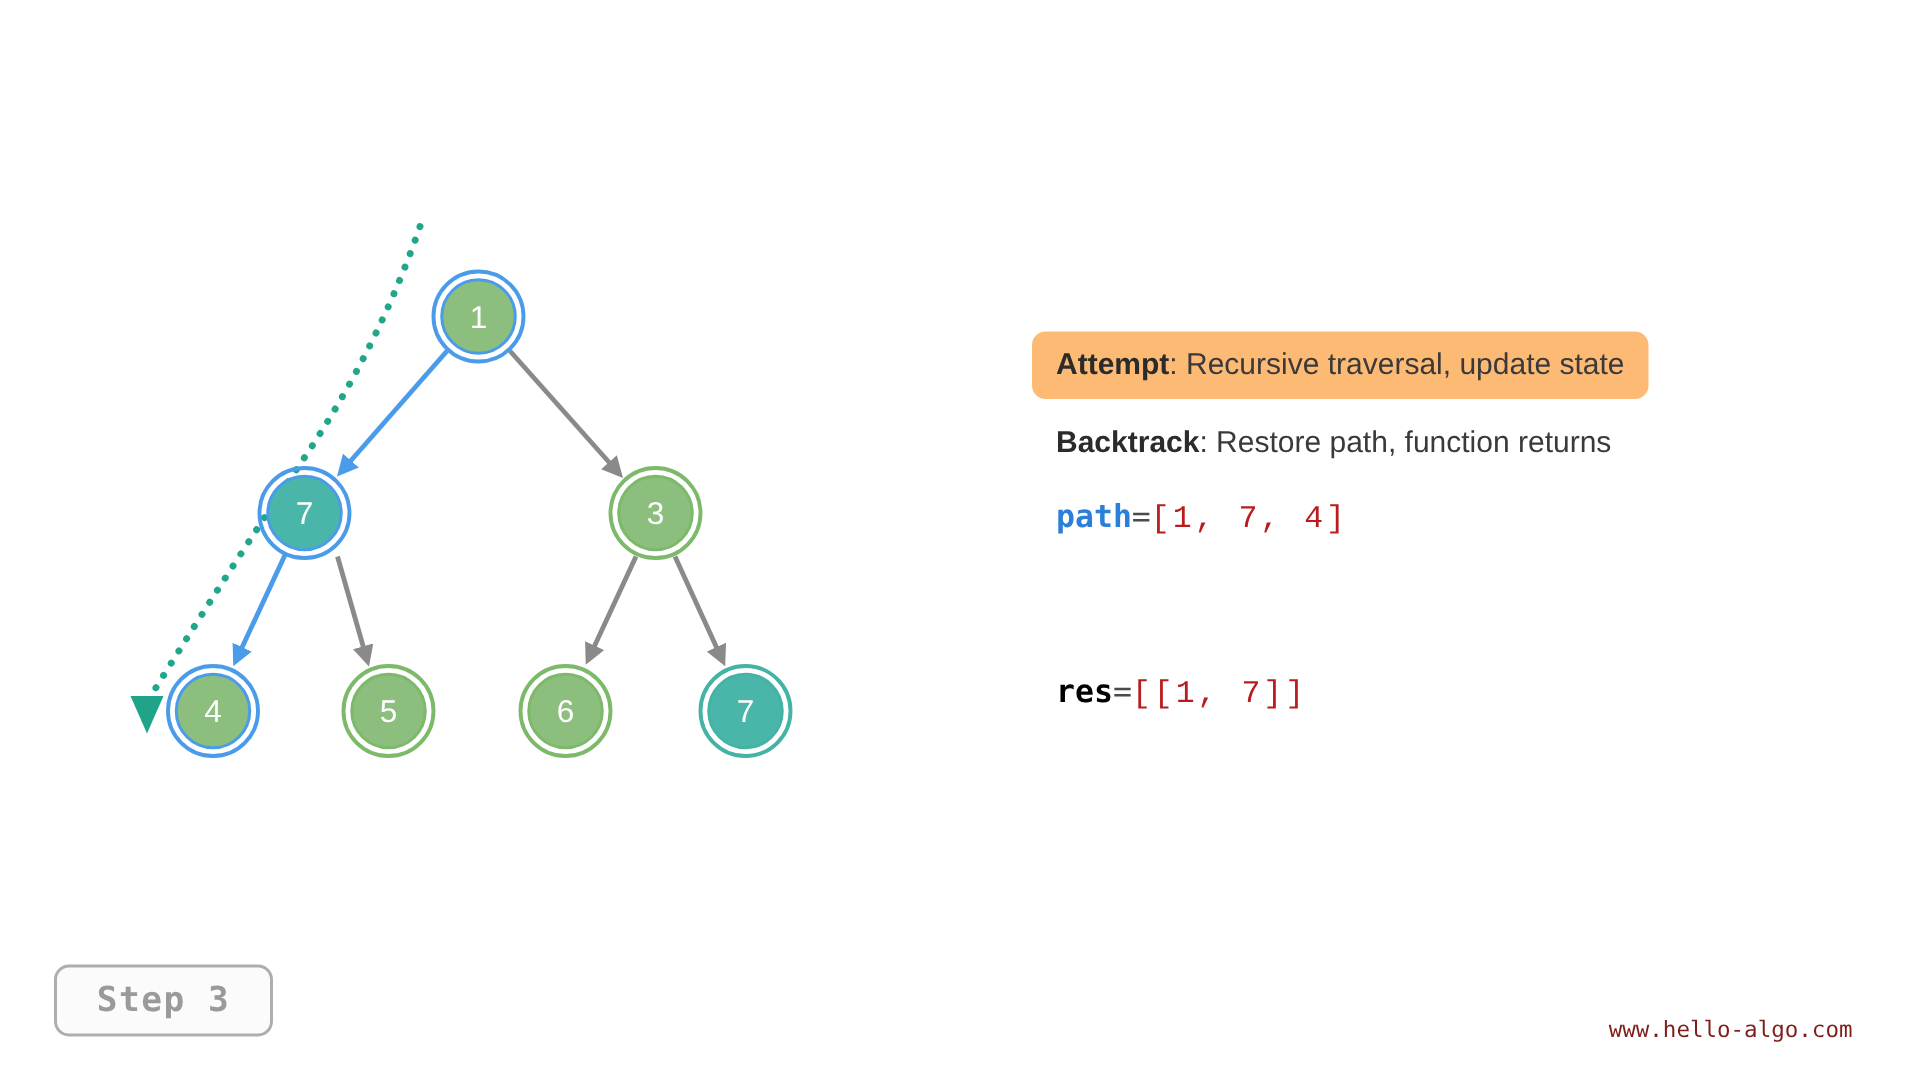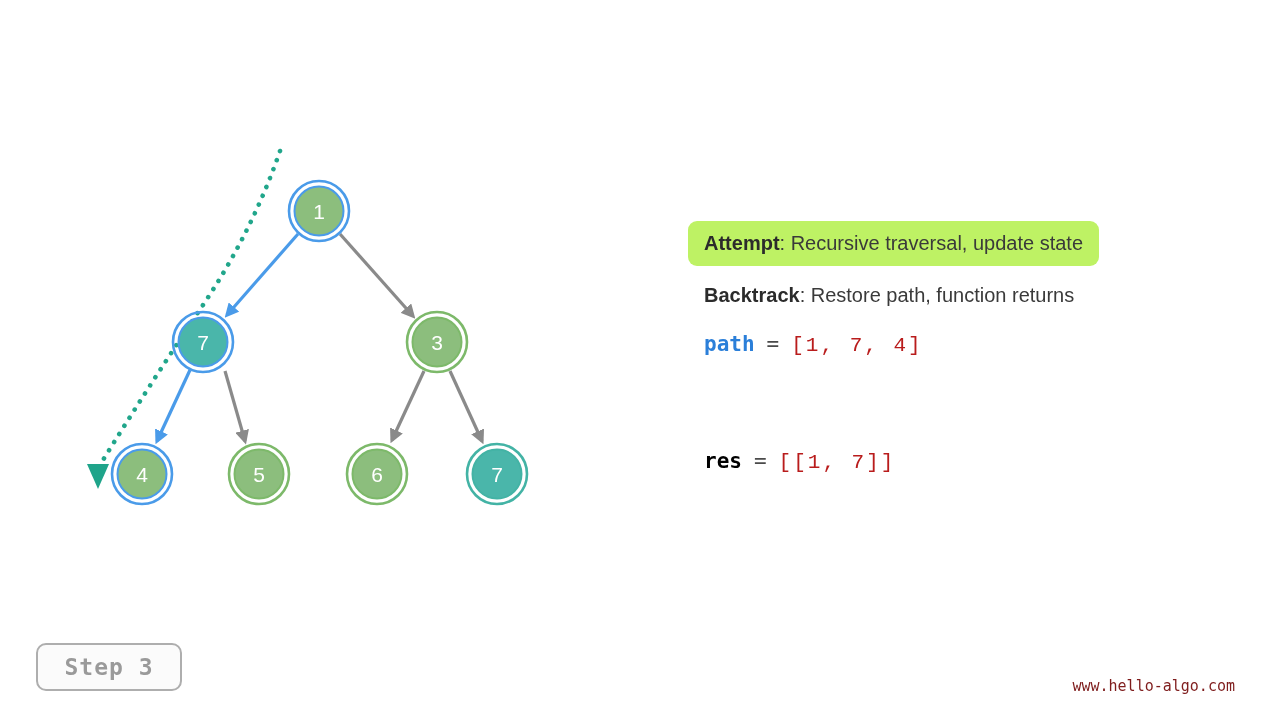--- a/index.html
+++ b/index.html
@@ -16,33 +16,33 @@
     font-family: "Liberation Sans", sans-serif;
     font-size: 21px; fill: #ffffff;
     text-anchor: middle;
   }
 
   
   .attempt-box {
     position: absolute; left: 688px; top: 221px; height: 45px;
     display: flex; align-items: center;
     padding: 0 16px; border-radius: 9px;
-    background: #bef264;
+    background: #fdba74;
     font-size: 20px; color: #3a3a3a; white-space: pre;
   }
   .backtrack-line {
     position: absolute; left: 704px; top: 283px; height: 24px;
     display: flex; align-items: flex-end;
     font-size: 20px; color: #3a3a3a; white-space: pre;
   }
   .bold-label { font-weight: bold; color: #2b2b2b; }
 
   .code-line {
     position: absolute; left: 704px;
-    display: flex; align-items: baseline; gap: 12px;
+    display: flex; align-items: baseline; 
     font-family: "DejaVu Sans Mono", "Liberation Mono", monospace;
     font-size: 21px; color: #3c3c3c;
   }
   .code-line.path { top: 332px; }
   .code-line.res  { top: 449px; }
   .var-name { font-weight: bold; }
   .var-name.blue { color: #2b7fd9; }
   .var-name.teal { color: #000000; }
   .code-eq { color: #4a4a4a; }
   .code-value { color: #b91c1c; letter-spacing: 2px; font-family: Liberation Mono, monospace; }

